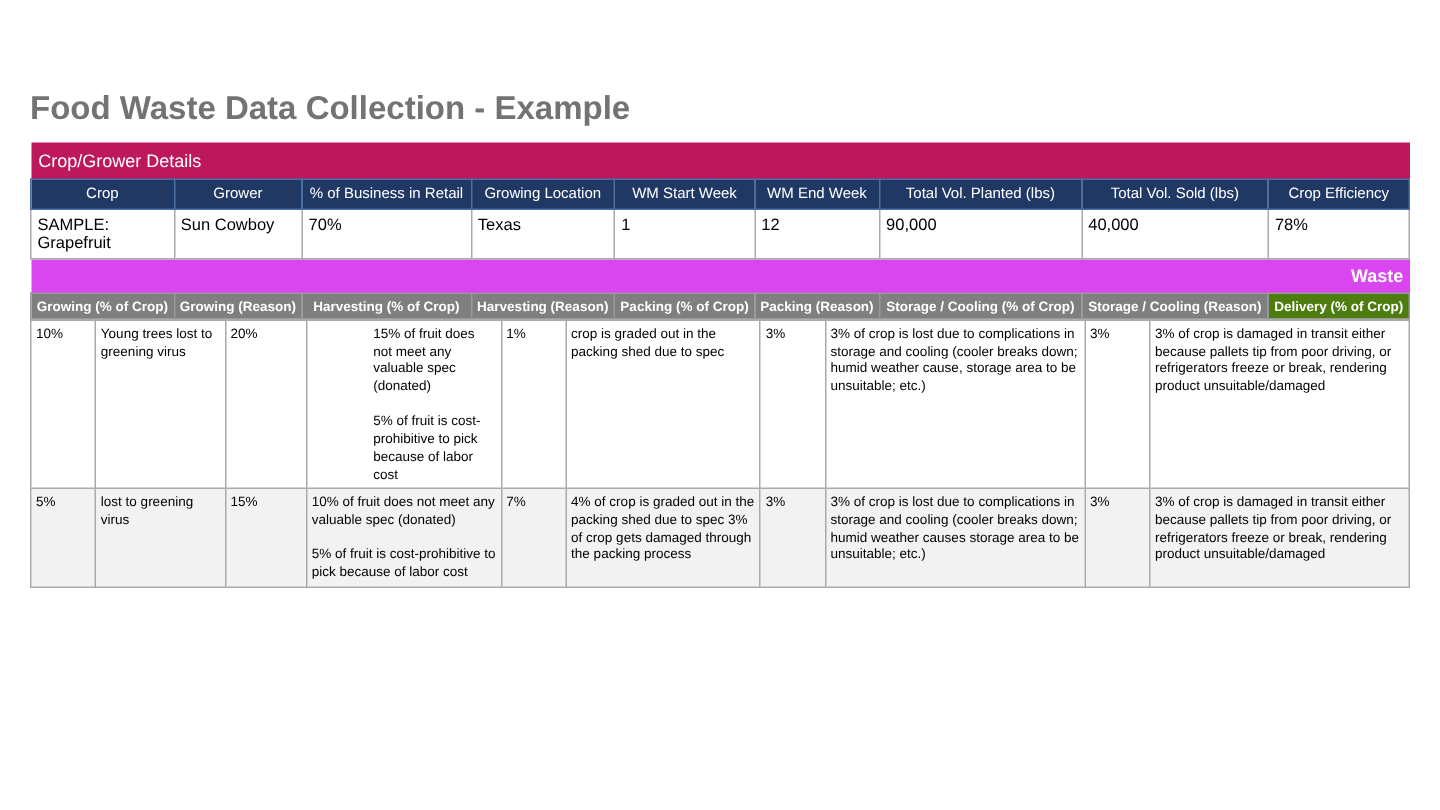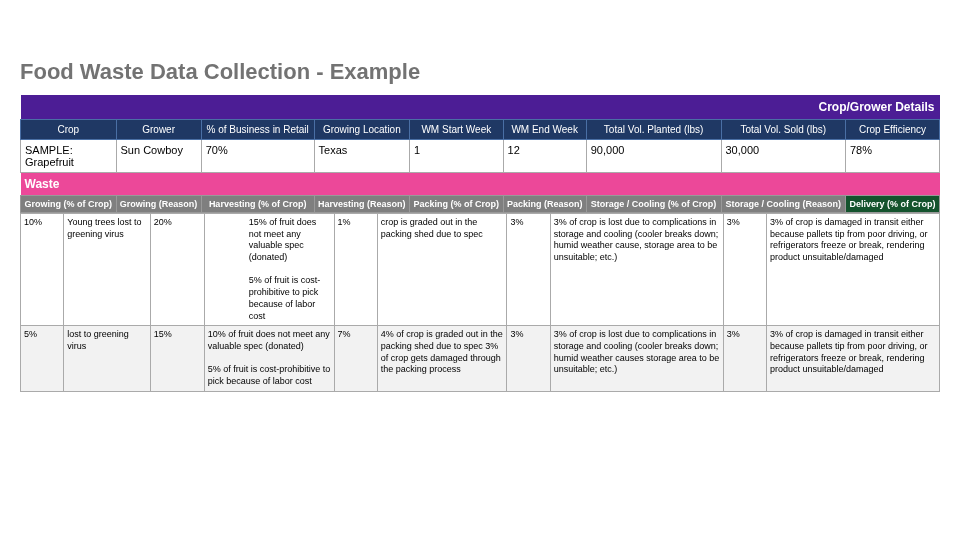--- a/index.html
+++ b/index.html
@@ -17,47 +17,47 @@
       font-weight: bold;
       color: #737373;
       margin-bottom: 10px;
       margin-top: 44px;
     }
     .outer-table {
       width: 100%;
       border-collapse: collapse;
     }
     .section-header {
-      background: #4c1d95;
+      background: #be185d;
       color: #fff;
-      text-align: right;
-      font-weight: bold;
+      text-align: left;
+      font-weight: normal;
       font-size: 12px;
       padding: 5px;
     }
     .col-header {
       background: #1f3864;
       color: #fff;
       text-align: center;
       font-weight: normal;
       font-size: 10px;
       padding: 4px 3px;
       border: 1px solid #4a6fa5;
       vertical-align: middle;
     }
     .sample-row td {
       padding: 4px 4px;
       border: 1px solid #aaa;
       vertical-align: top;
       font-size: 11px;
     }
     .waste-header {
-      background: #ec4899;
+      background: #d946ef;
       color: #fff;
-      text-align: left;
+      text-align: right;
       font-weight: bold;
       font-size: 12px;
       padding: 4px;
     }
     .waste-col-header {
       background: #7f7f7f;
       color: #fff;
       text-align: center;
       font-weight: bold;
       font-size: 9px;
@@ -102,38 +102,38 @@
 
   <tr class="sample-row">
     <td style="white-space:pre-line;">SAMPLE:
 Grapefruit</td>
     <td>Sun Cowboy</td>
     <td>70%</td>
     <td>Texas</td>
     <td>1</td>
     <td>12</td>
     <td>90,000</td>
-    <td>30,000</td>
+    <td>40,000</td>
     <td>78%</td>
   </tr>
 
   <tr>
     <td colspan="9" class="waste-header">Waste</td>
   </tr>
 
   <tr>
     <td class="waste-col-header">Growing (% of Crop)</td>
     <td class="waste-col-header">Growing (Reason)</td>
     <td class="waste-col-header">Harvesting (% of Crop)</td>
     <td class="waste-col-header">Harvesting (Reason)</td>
     <td class="waste-col-header">Packing (% of Crop)</td>
     <td class="waste-col-header">Packing (Reason)</td>
     <td class="waste-col-header">Storage / Cooling (% of Crop)</td>
     <td class="waste-col-header">Storage / Cooling (Reason)</td>
-    <td class="waste-col-header" style="background:#14532d;color:#fff;text-align:center;font-weight:bold;font-size:9px;padding:3px 2px;border:1px solid #999;vertical-align:middle;">Delivery (% of Crop)</td>
+    <td class="waste-col-header" style="background:#4d7c0f;color:#fff;text-align:center;font-weight:bold;font-size:9px;padding:3px 2px;border:1px solid #999;vertical-align:middle;">Delivery (% of Crop)</td>
   </tr>
 </tbody>
   </table>
 
 <table style="width:100%;border-collapse:collapse;">
   <colgroup>
     <col style="width:4%">
     <col style="width:8%">
     <col style="width:5%">
     <col style="width:12%">

